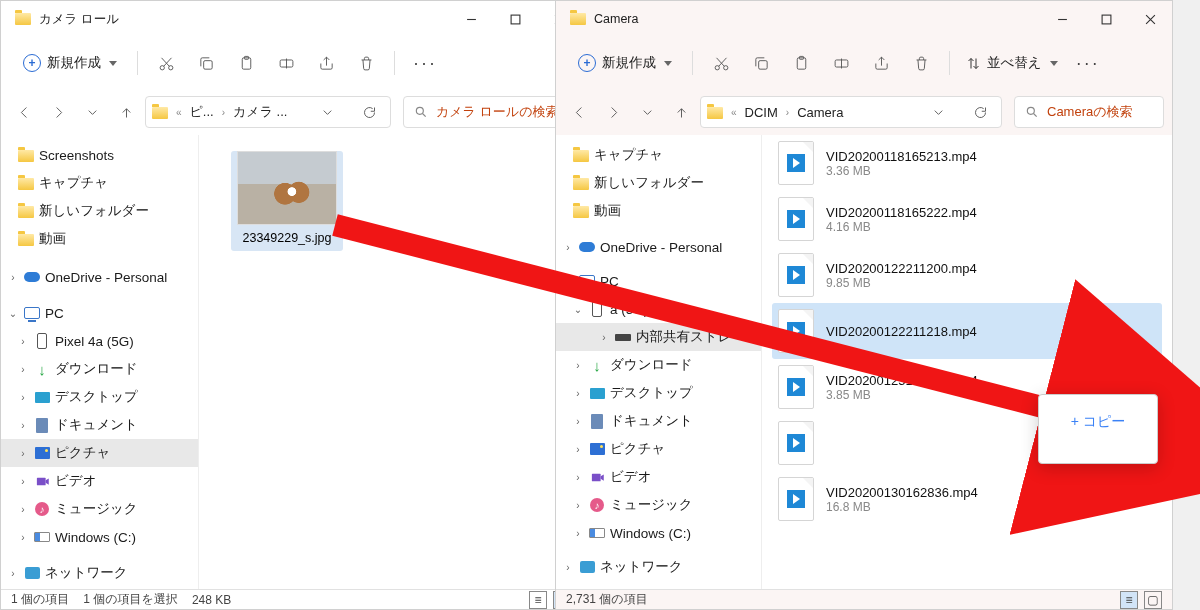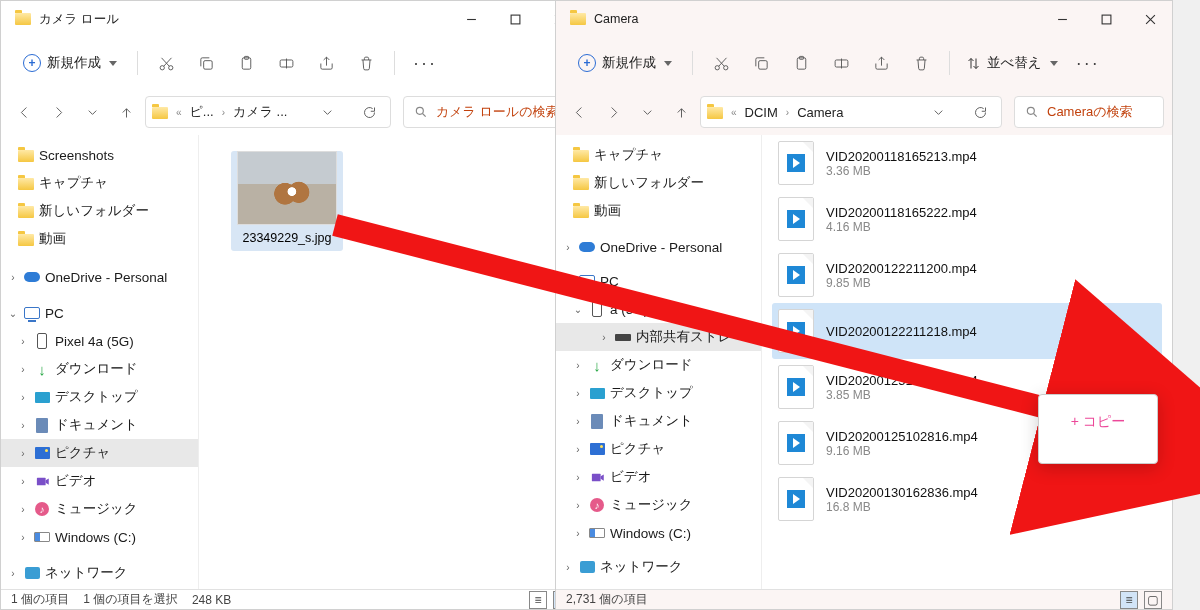--- a/index.html
+++ b/index.html
@@ -96,21 +96,21 @@
   .status .icons{margin-left:auto;display:flex;gap:6px;}
   .vbtn{width:18px;height:18px;border:1px solid #888;display:flex;align-items:center;justify-content:center;}
   .vbtn.active{background:#d2e4f7;}
 
   
   .arrow-layer { position:absolute; inset:0; pointer-events:none; }
   .drag-popup {
     position:absolute; right:42px; top:394px; width:120px; height:70px;
     background:#fff; border:1px solid #ccc; border-radius:4px; box-shadow:0 4px 18px rgba(0,0,0,.2);
     display:flex; align-items:flex-start; justify-content:center; padding-top:18px;
-    font-size:14px; color:#ec4899;
+    font-size:14px; color:#3b82f6;
   }
   .drag-popup span{display:flex;align-items:center;gap:6px;}
 </style>
 </head>
 <body>
 
 <div class="stage">
 
   <div class="win left">
     <div class="titlebar">
@@ -634,24 +634,20 @@
             </div>
             <div class="finfo">
               <span class="fname">VID20200125102719.mp4</span>
               <span class="fsize">3.85 MB</span>
             </div>
           </div>
         <div class="frow">
             <div class="fico">
               <div class="playsq"></div>
             </div>
-            <div class="finfo">
-              <span class="fname">VID20200125102816.mp4</span>
-              <span class="fsize">9.16 MB</span>
-            </div>
           </div>
         <div class="frow">
             <div class="fico">
               <div class="playsq"></div>
             </div>
             <div class="finfo">
               <span class="fname">VID20200130162836.mp4</span>
               <span class="fsize">16.8 MB</span>
             </div>
           </div>

